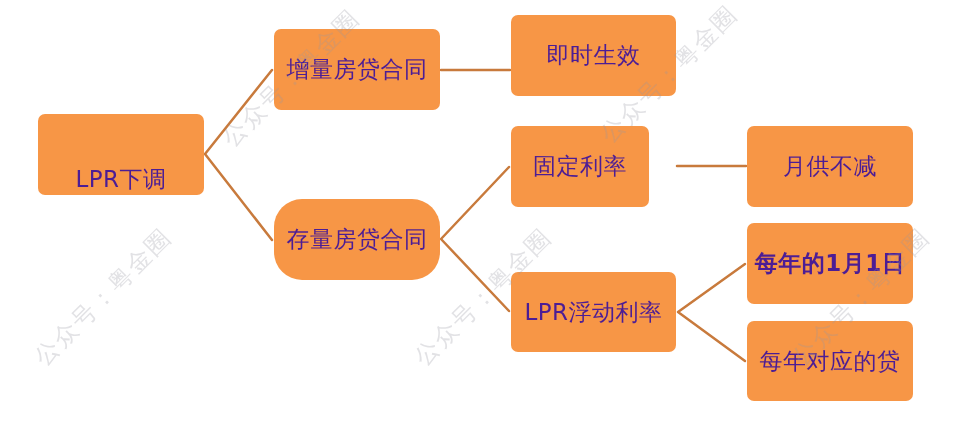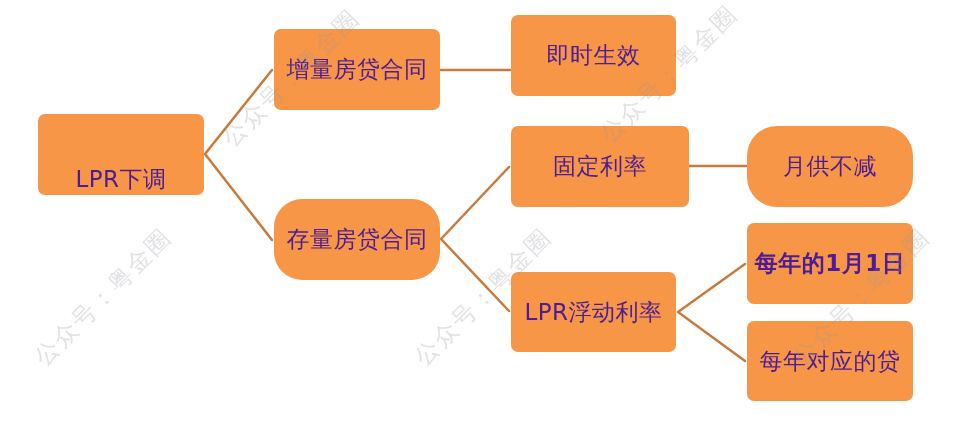--- a/index.html
+++ b/index.html
@@ -87,28 +87,28 @@
   <div class="node" style="left:274px; top:29px; background:#F79646;">
     <span>增量房贷合同</span>
   </div>
   <div class="node" style="left:274px; top:199px; background:#F79646;border-radius:28px;">
     <span>存量房贷合同</span>
   </div>
 
   <div class="node" style="left:511px; top:15px; width:165px; background:#F79646;">
     <span>即时生效</span>
   </div>
-  <div class="node" style="left:511px; top:126px; width:178px; background:#F79646;">
+  <div class="node" style="left:511px; top:126px; width:138px; background:#F79646;">
     <span>固定利率</span>
   </div>
   <div class="node" style="left:511px; top:272px; width:165px; height:80px; background:#F79646;">
     <span>LPR浮动利率</span>
   </div>
 
-  <div class="node" style="left:747px; top:126px; background:#F79646;border-radius:30px;">
+  <div class="node" style="left:747px; top:126px; background:#F79646;">
     <span>月供不减</span>
   </div>
   <div class="node" style="left:747px; top:223px; background:#F79646;font-weight:bold;">
     <span>每年的1月1日</span>
   </div>
   <div class="node" style="left:747px; top:321px; height:80px; background:#F79646; flex-direction:row;">
     <span>每年对应的贷</span>
   </div>
 
   <div class="watermark" style="left:200px; top:62px;">公众号：粤金圈</div>

